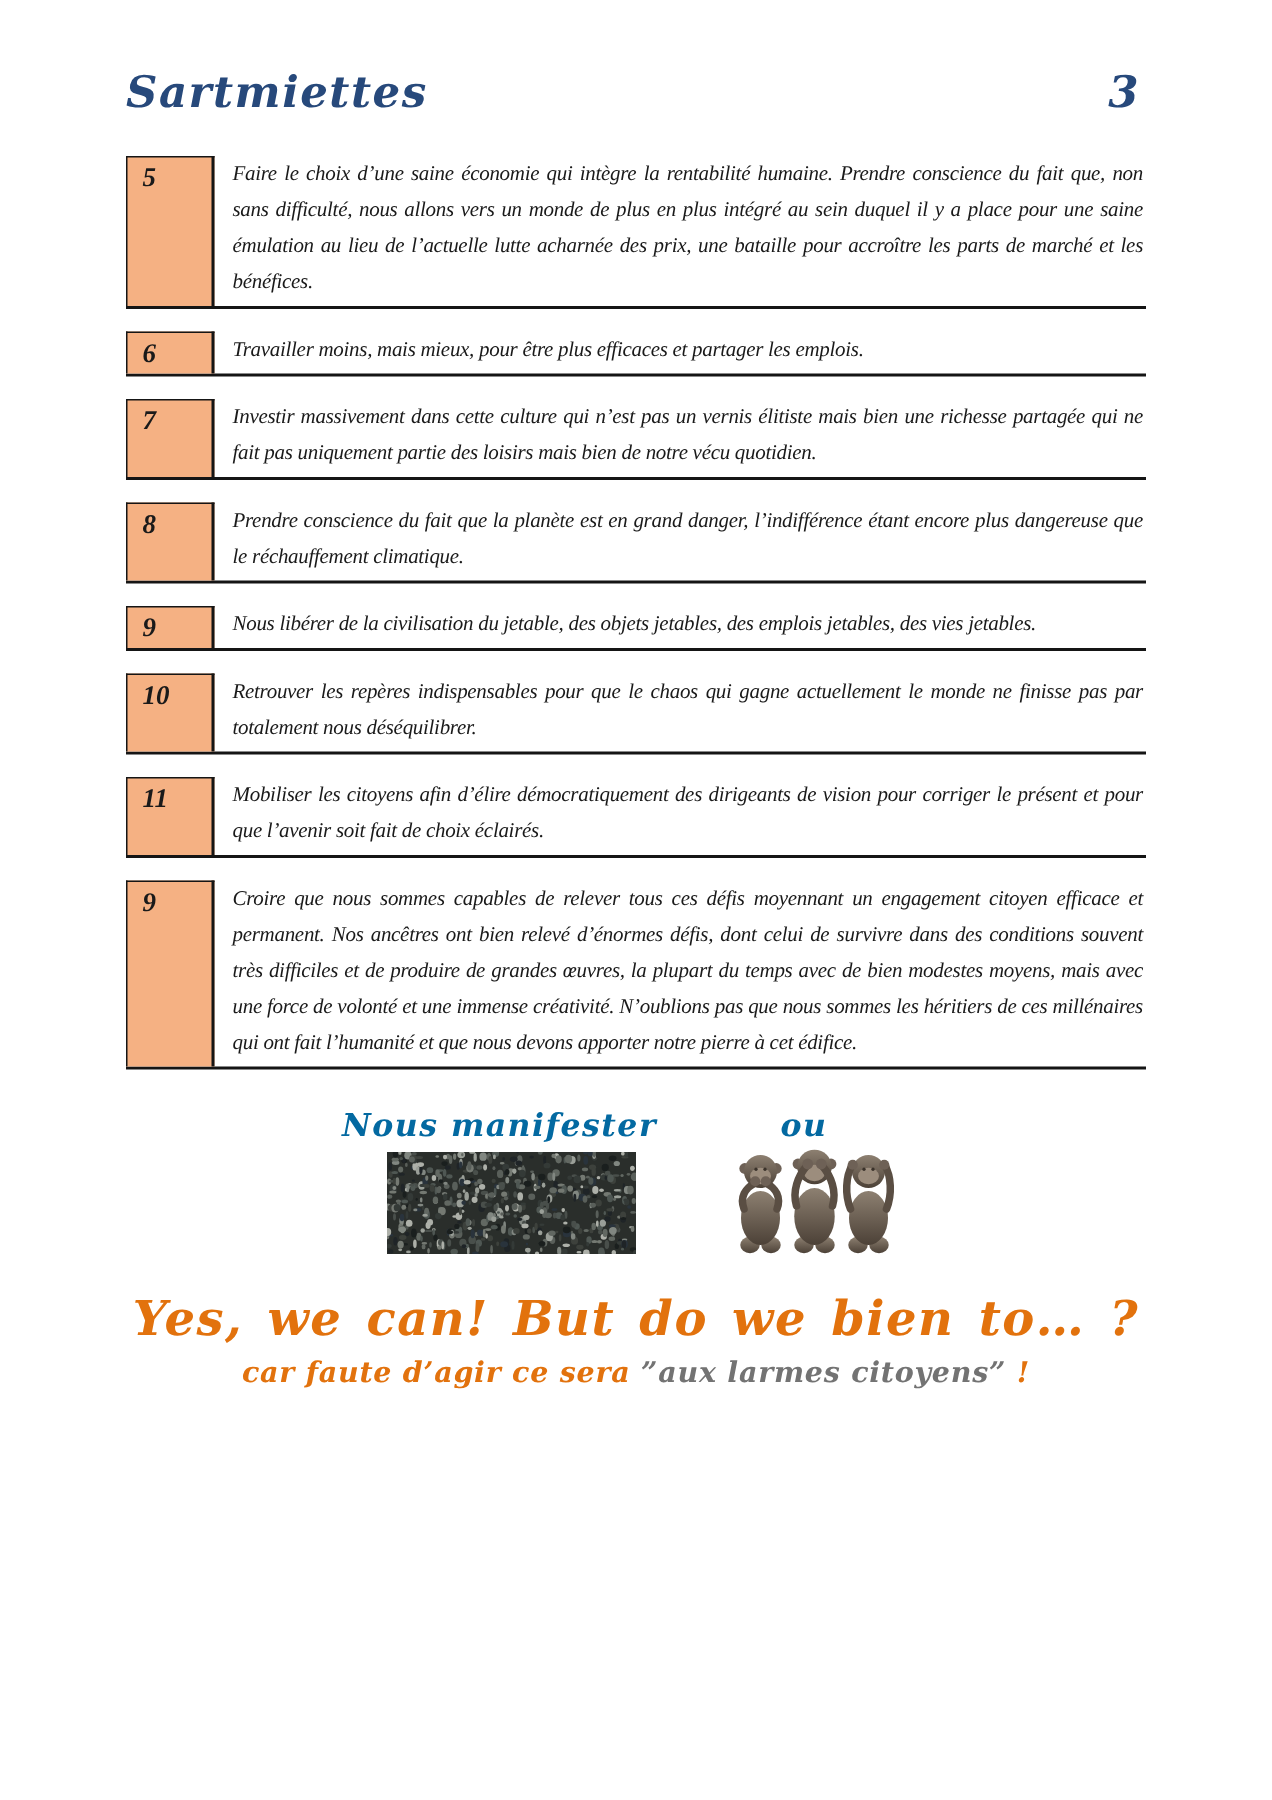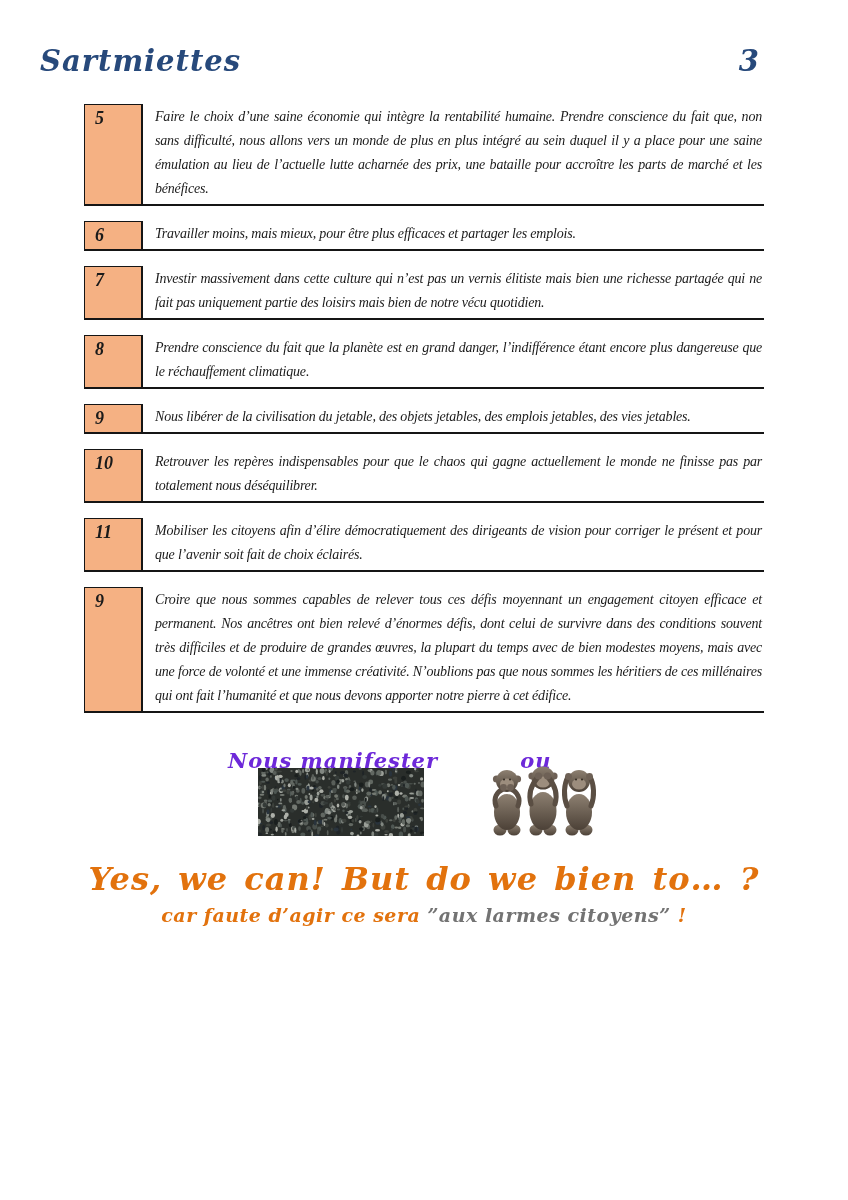--- a/index.html
+++ b/index.html
@@ -8,21 +8,21 @@
     width:848px;height:1200px;
     margin:0 auto;
     background:#ffffff;
     font-family:"Liberation Serif","DejaVu Serif",serif;
     color:#1a1a1a;
     overflow:hidden;
   }
   
   .header{
     display:flex;justify-content:space-between;align-items:flex-start;
-    padding:44px 88px 0 40px;
+    padding:44px 88px 0 84px;
   }
   .header .title,.header .pagenum{
     font-family:"DejaVu Serif","Liberation Serif",serif;
     font-style:italic;font-weight:bold;
     font-size:29px;color:#27497B;letter-spacing:1px;
   }
   
   .list{margin:26px 84px 0 84px;}
   .row{
     display:flex;align-items:stretch;
@@ -55,24 +55,24 @@
     border:2px solid #151515;
     display:flex;align-items:center;justify-content:center;
   }
   .banner .banner-text{
     font-family:"DejaVu Serif","Liberation Serif",serif;
     font-style:italic;font-weight:bold;
     font-size:25px;color:#14100c;letter-spacing:1px;
   }
   .choice-labels{position:relative;height:36px;}
   .choice-label{
-    position:absolute;top:20px;transform:translateX(-50%);
+    position:absolute;top:9px;transform:translateX(-50%);
     font-family:"DejaVu Serif","Liberation Serif",serif;
     font-style:italic;font-weight:bold;
-    font-size:21px;color:#6d28d9;letter-spacing:1px;white-space:nowrap;
+    font-size:21px;color:#0369a1;letter-spacing:1px;white-space:nowrap;
   }
   .label-left{left:333px;}
   .label-or{left:536px;}
   .choice-figures{position:relative;height:80px;}
   .crowd-fig{position:absolute;left:258px;top:4px;width:166px;height:68px;}
   .monkeys-fig{position:absolute;left:488px;top:0;width:110px;height:76px;}
   
   .footer{margin-top:16px;text-align:center;}
   .footer-line1{
     font-family:"DejaVu Serif","Liberation Serif",serif;

